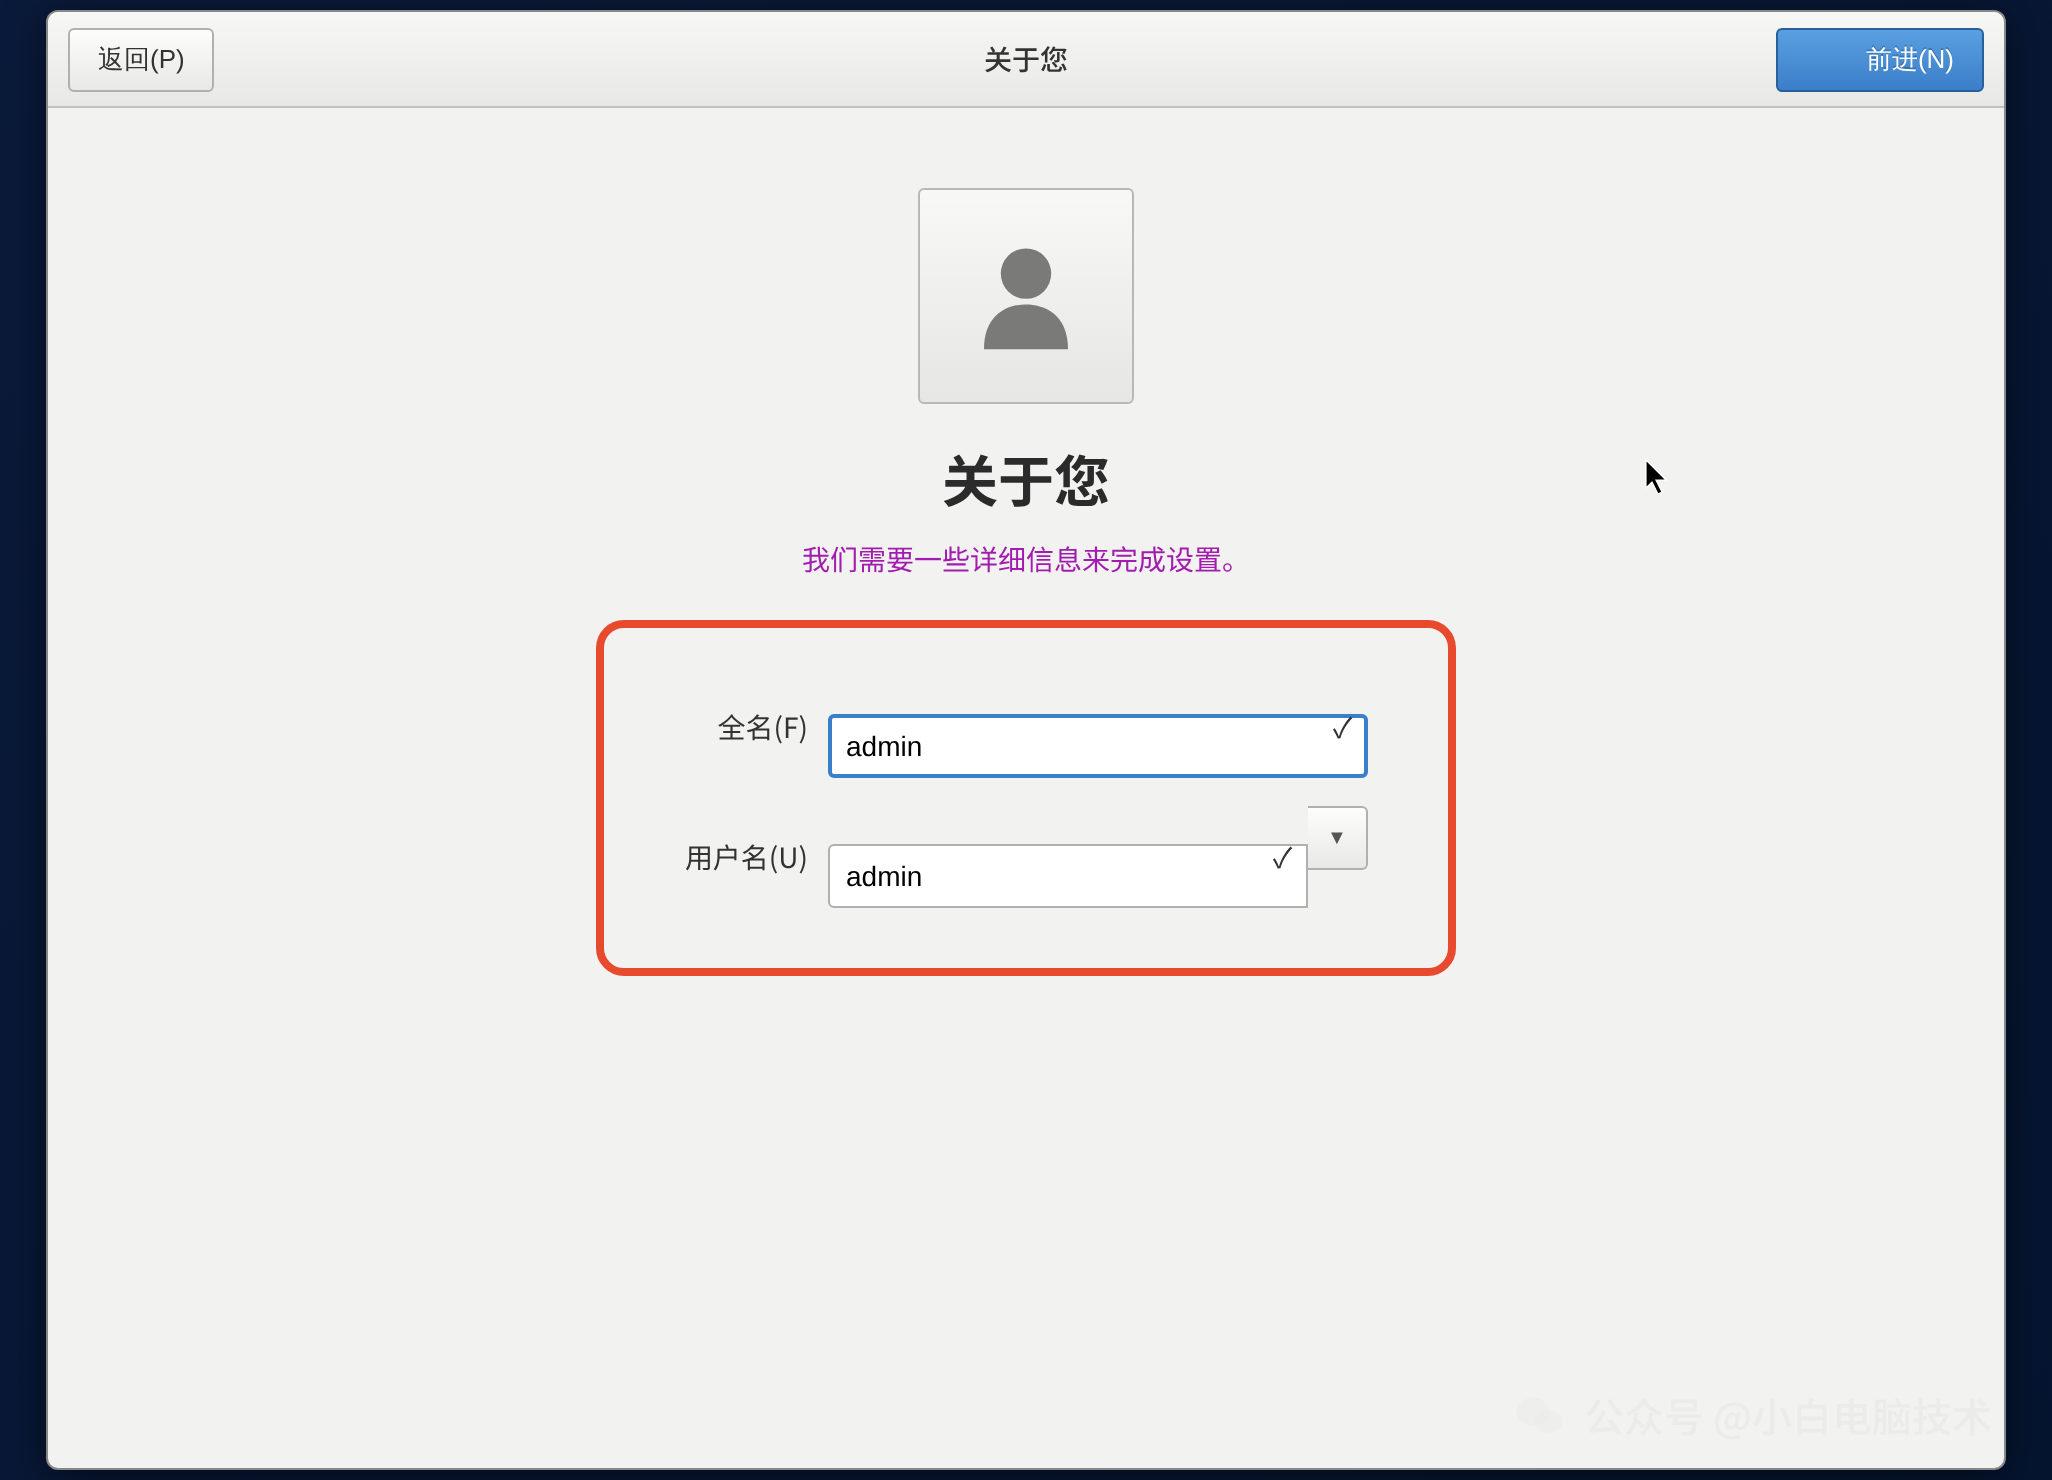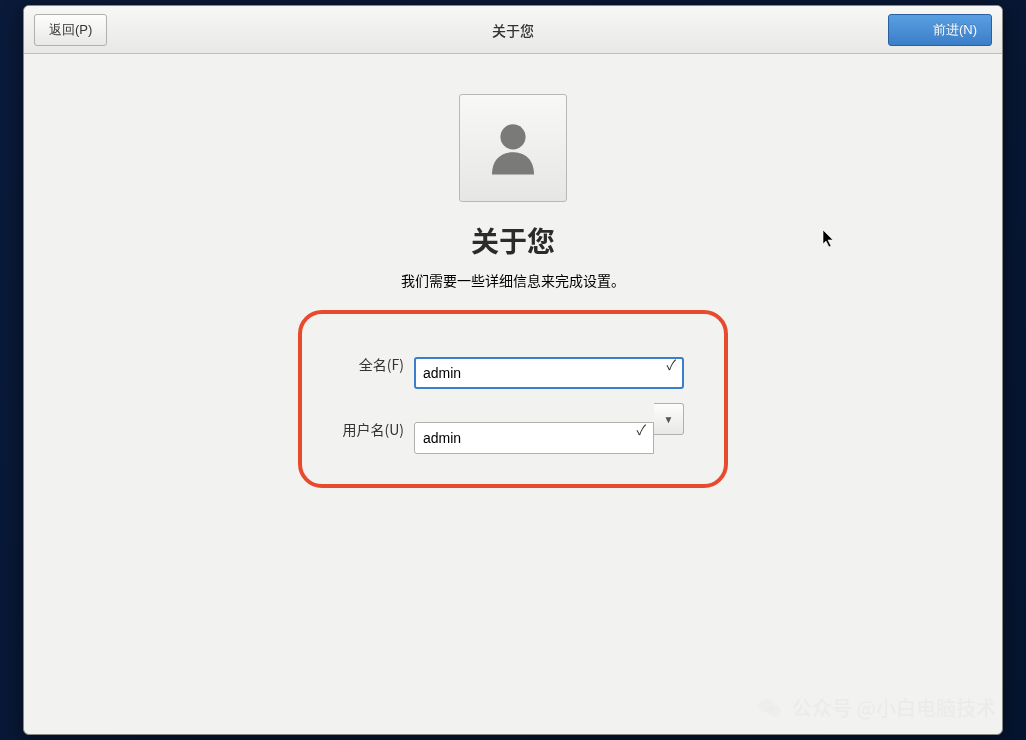--- a/index.html
+++ b/index.html
@@ -88,26 +88,26 @@
     .avatar-frame svg { width: 70px; height: 70px; }
     .headline {
       margin-top: 18px;
       font-size: 28px;
       font-weight: 600;
       color: #2b2b2b;
     }
     .subhead {
       margin-top: 10px;
       font-size: 14px;
-      color: #000000;
+      color: #a21caf;
     }
     .form-highlight {
       margin-top: 20px;
       border: 4px solid #e84a2e;
-      border-radius: 24px;
+      border-radius: 14px;
       padding: 24px 40px 16px 30px;
       width: 430px;
     }
     .form-row {
       display: flex;
       align-items: center;
       margin-bottom: 14px;
     }
     .form-label {
       width: 82px;

